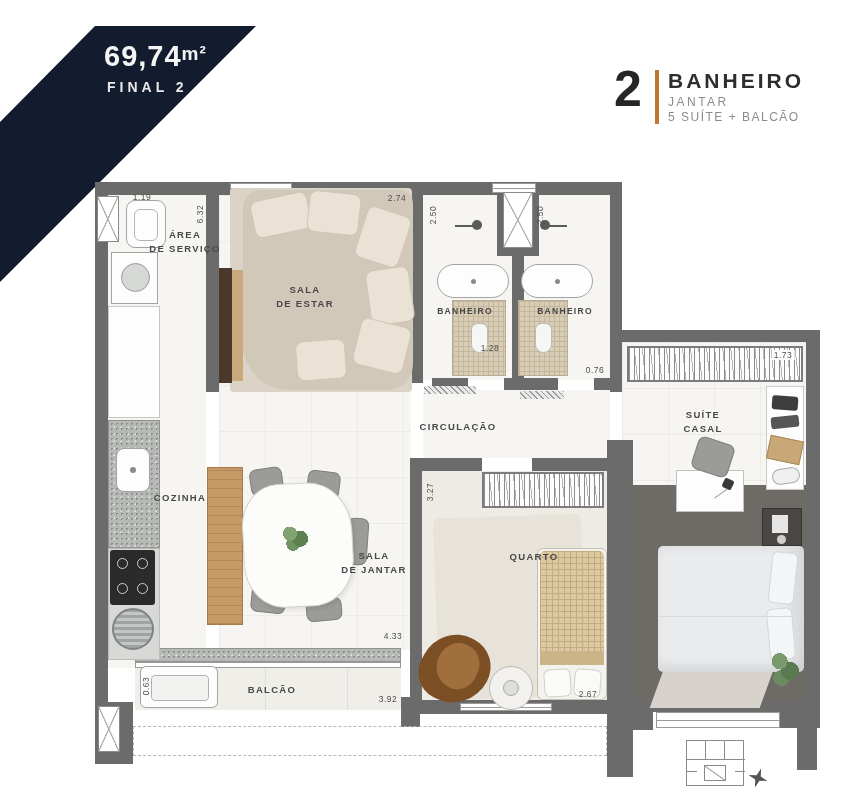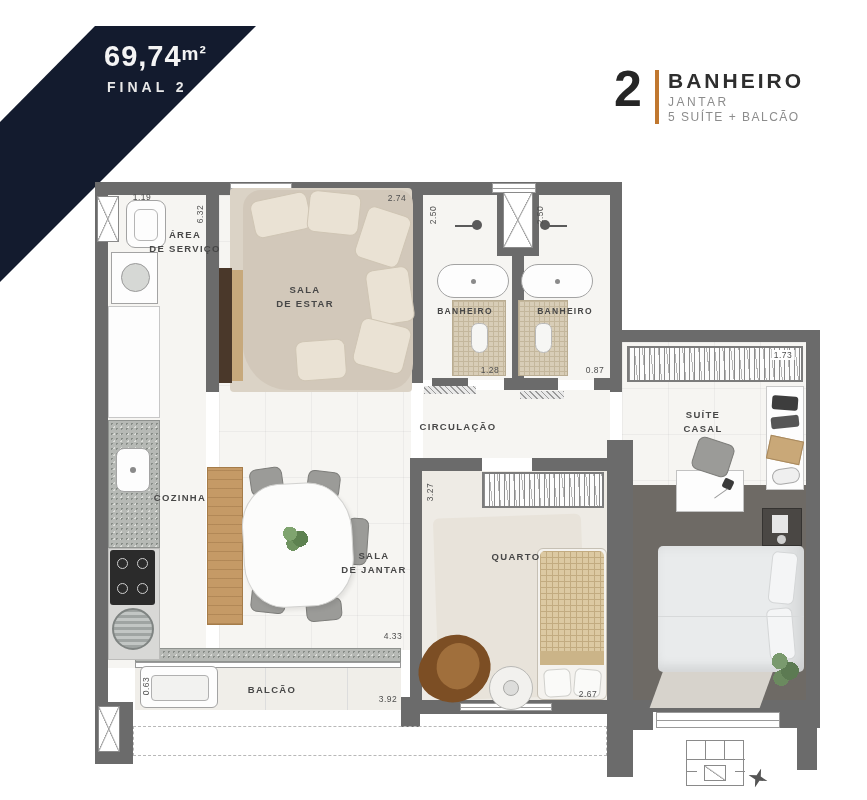--- a/index.html
+++ b/index.html
@@ -236,28 +236,28 @@
 <div class="abs label" style="left:305px;top:297px;">SALA
 DE ESTAR</div>
 <div class="abs label" style="left:465px;top:311px;font-size:8.5px;">BANHEIRO</div>
 <div class="abs label" style="left:565px;top:311px;font-size:8.5px;">BANHEIRO</div>
 <div class="abs label" style="left:703px;top:422px;">SUÍTE
 CASAL</div>
 <div class="abs label" style="left:458px;top:427px;">CIRCULAÇÃO</div>
 <div class="abs label" style="left:180px;top:498px;">COZINHA</div>
 <div class="abs label" style="left:374px;top:563px;">SALA
 DE JANTAR</div>
-<div class="abs label" style="left:516px;top:557px;">QUARTO</div>
+<div class="abs label" style="left:534px;top:557px;">QUARTO</div>
 <div class="abs label" style="left:272px;top:690px;">BALCÃO</div>
 
 <div class="abs dim" style="left:142px;top:197px;text-align:right;">1.19</div>
 <div class="abs dim v" style="left:200px;top:214px;">6.32</div>
 <div class="abs dim" style="left:397px;top:198px;">2.74</div>
 <div class="abs dim v" style="left:433px;top:215px;">2.50</div>
 <div class="abs dim v" style="left:540px;top:215px;">2.50</div>
 <div class="abs dim bgw" style="left:783px;top:355px;">1.73</div>
-<div class="abs dim" style="left:490px;top:370px;">1.28</div>
-<div class="abs dim" style="left:595px;top:370px;">0.87</div>
+<div class="abs dim" style="left:490px;top:348px;">1.28</div>
+<div class="abs dim" style="left:595px;top:370px;">0.76</div>
 <div class="abs dim v" style="left:430px;top:492px;">3.27</div>
 <div class="abs dim" style="left:393px;top:636px;">4.33</div>
 <div class="abs dim" style="left:588px;top:694px;">2.67</div>
 <div class="abs dim" style="left:388px;top:699px;">3.92</div>
 <div class="abs dim v" style="left:146px;top:686px;">0.63</div>
 
 </body></html>

